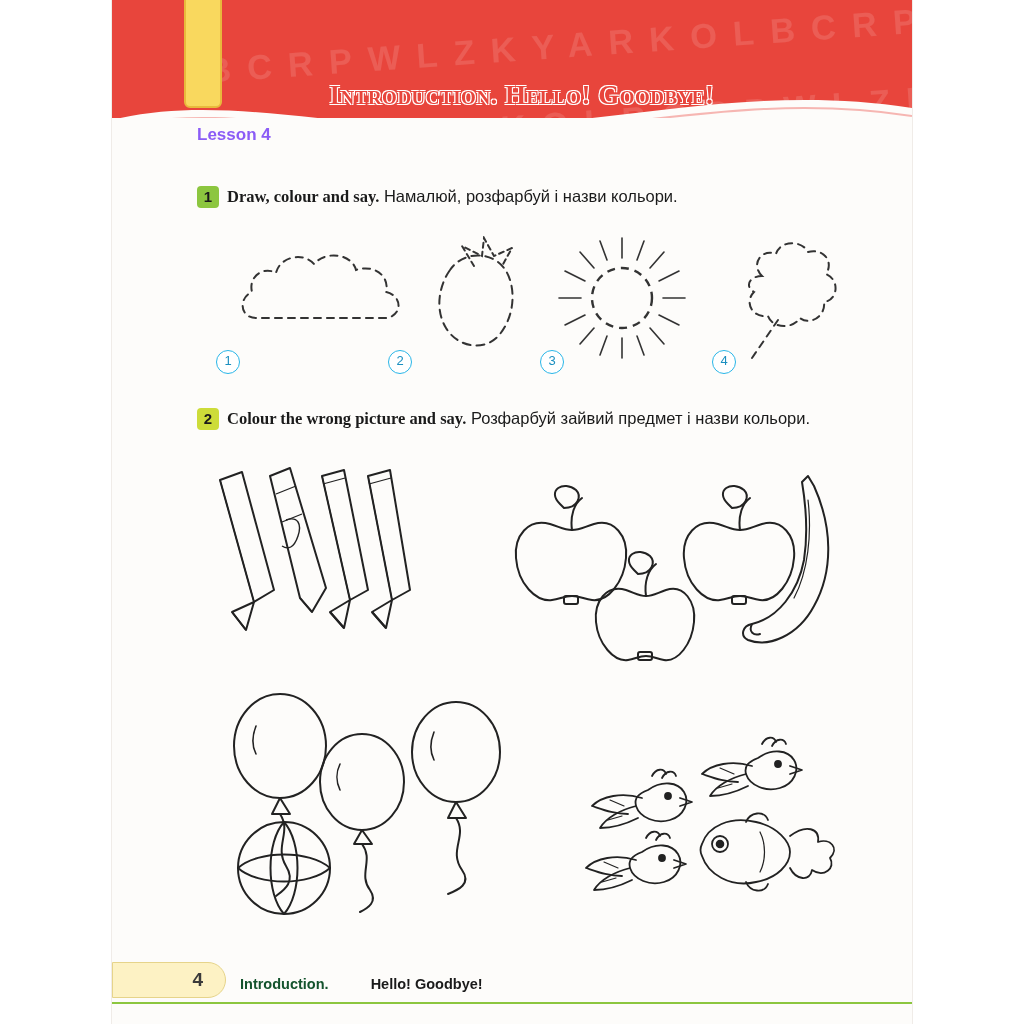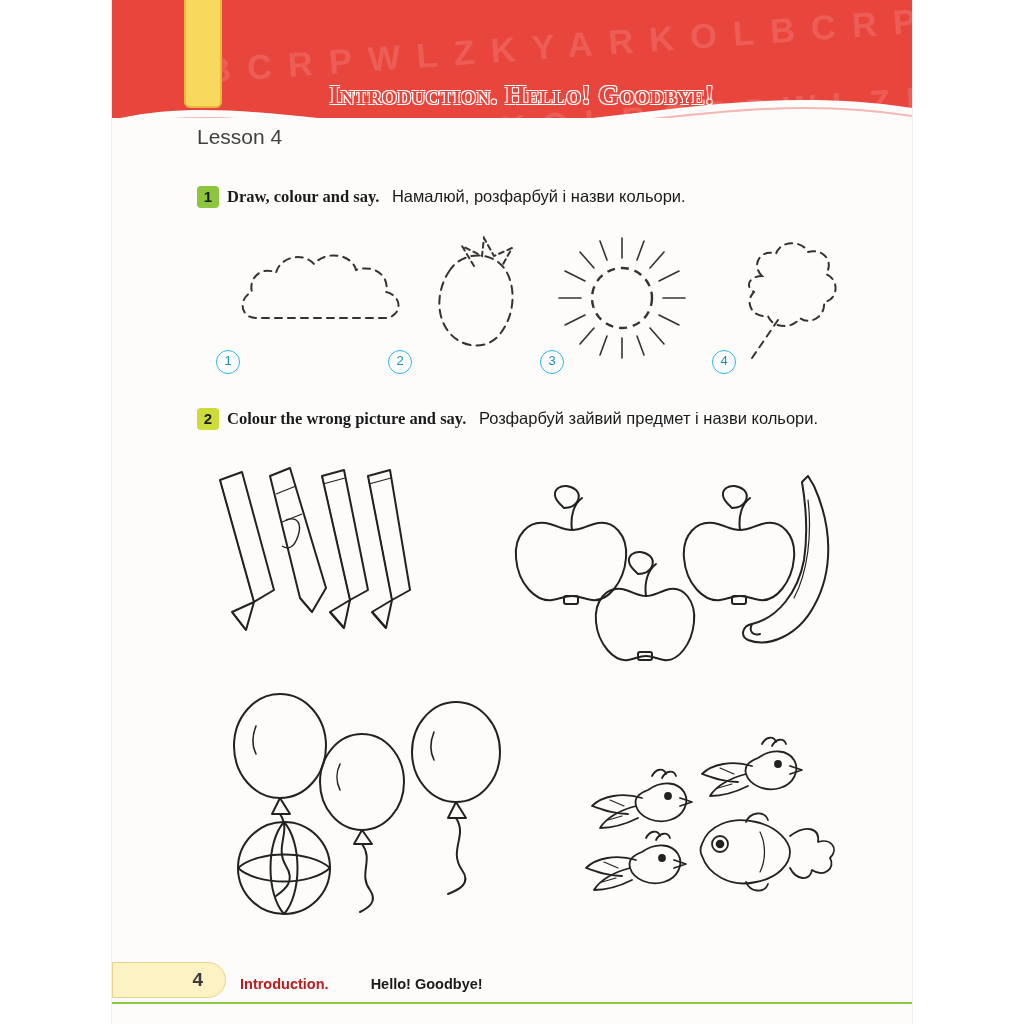--- a/index.html
+++ b/index.html
@@ -41,58 +41,58 @@
   .unit-title{
     position:absolute;left:130px;top:80px;width:560px;
     text-align:center;color:#e8453c;
     font-family:"Liberation Serif", serif;
     font-weight:bold;font-size:27px;letter-spacing:.5px;
     font-variant:small-caps;
     text-shadow:1px 1px 0 #fff, -1px -1px 0 #fff, 1px -1px 0 #fff, -1px 1px 0 #fff;
   }
   .lesson{
     position:absolute;left:85px;top:125px;
-    color:#404040;font-weight:normal;font-size:21px;
+    color:#8b5cf6;font-weight:bold;font-size:17px;
     font-family:"Liberation Sans", sans-serif;
   }
   
   .task{position:absolute;}
   .num{
     position:absolute;width:22px;height:22px;border-radius:4px;
     color:#1a1a1a;font-weight:bold;font-size:15px;
     text-align:center;line-height:22px;
   }
   .num.green{background:#8cc63f;}
   .num.yellowgreen{background:#cddc39;}
   .ttext{
     position:absolute;left:30px;top:-1px;width:620px;
     font-size:16.5px;line-height:23px;color:#1a1a1a;
   }
   .ttext b{font-weight:bold;font-family:Liberation Serif, serif;}
-  .ttext .uk{font-weight:normal;margin-left:8px;}
+  .ttext .uk{font-weight:normal;}
   
   .cnum{
     position:absolute;width:22px;height:22px;border-radius:50%;
     border:1.6px solid #29b6e8;color:#1a8fc0;background:#fff;
     font-size:13px;text-align:center;line-height:20px;
   }
   
   .footer-tab{
     position:absolute;left:0;bottom:26px;width:112px;height:34px;
     background:#fdf2c4;border:1.5px solid #e6d48a;
     border-radius:0 18px 18px 0;
   }
   .footer-tab .pg{
     position:absolute;right:22px;top:6px;
     font-size:19px;font-weight:bold;color:#3a3a3a;
   }
   .footer-txt{
     position:absolute;left:128px;bottom:32px;font-size:14.5px;
   }
-  .footer-txt .red{color:#b91c1c;font-weight:bold;}
+  .footer-txt .red{color:#14532d;font-weight:bold;}
   .footer-txt .blk{color:#1a1a1a;font-weight:bold;margin-left:38px;}
   .footer-rule{
     position:absolute;left:0;bottom:20px;width:800px;height:2px;background:#8cc63f;
   }
   svg{display:block;}
   .art{position:absolute;}
 </style>
 </head>
 <body>
 

